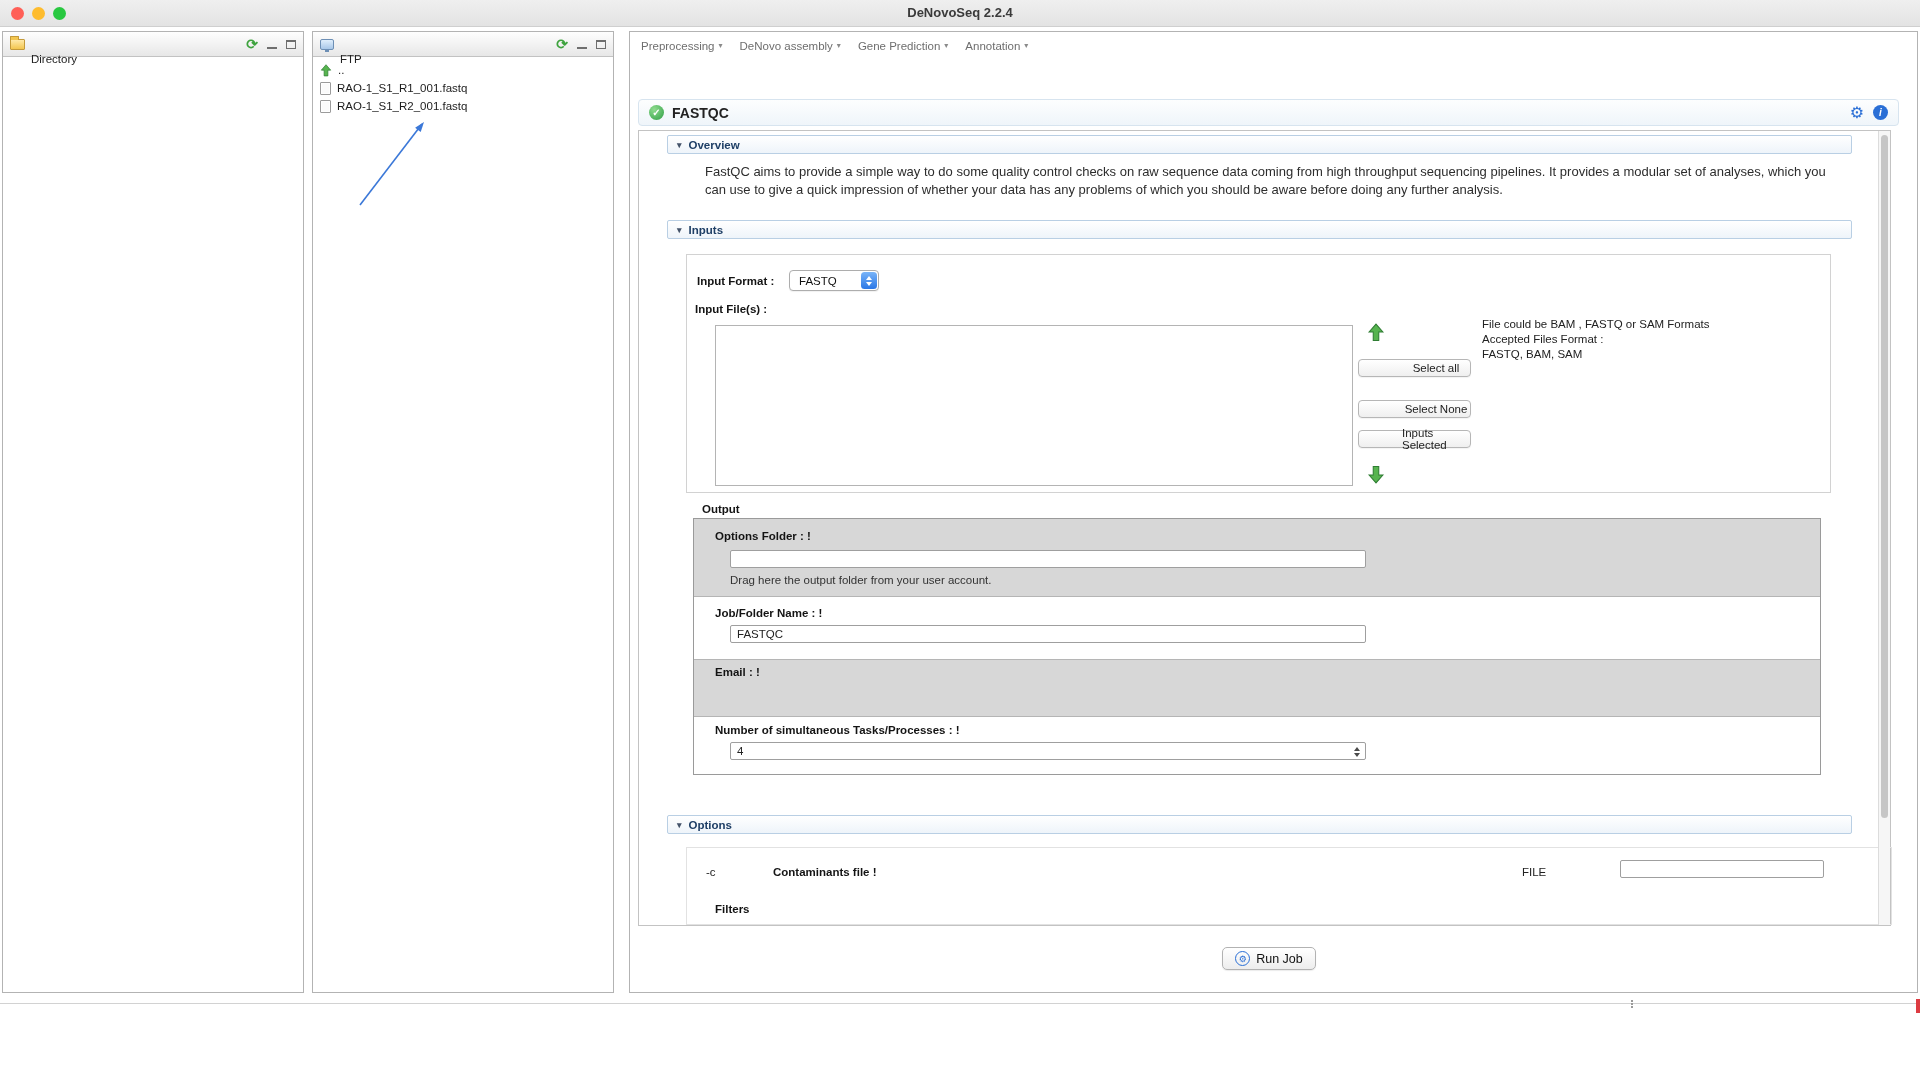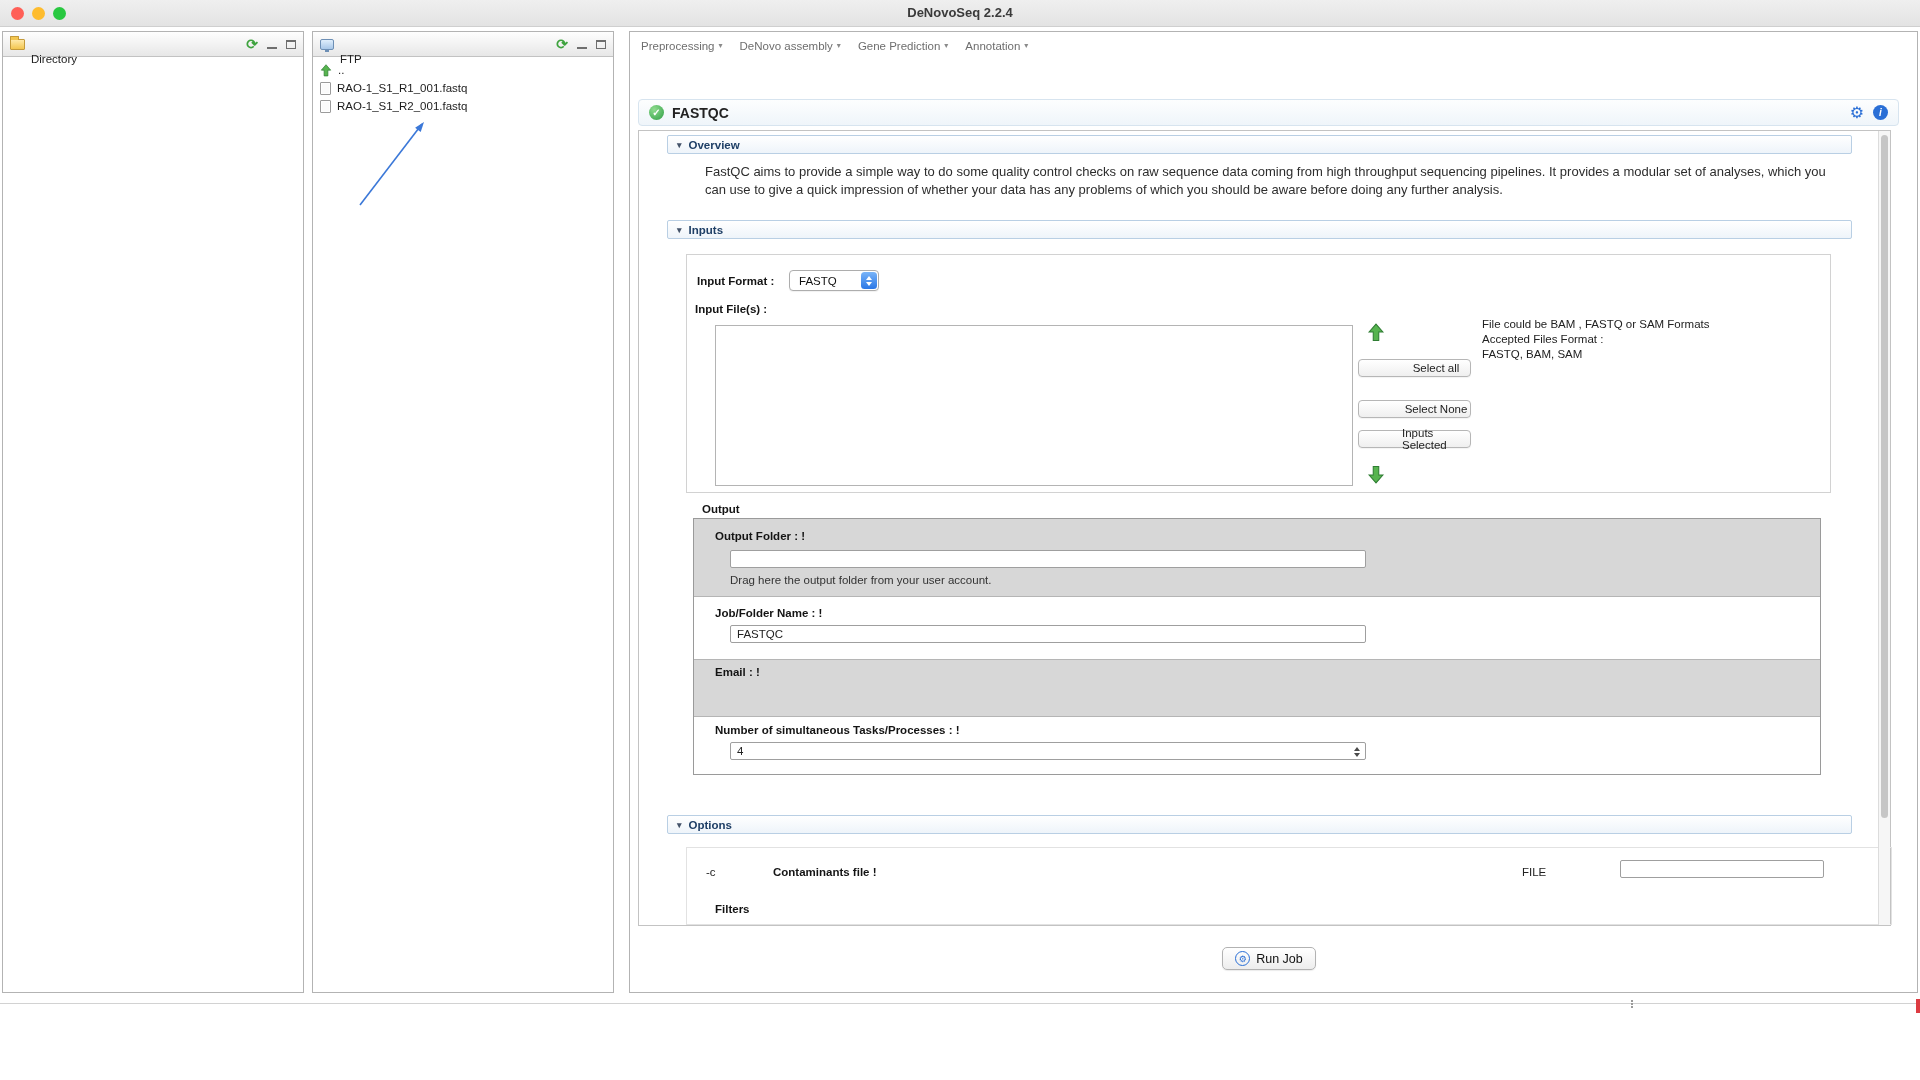--- a/index.html
+++ b/index.html
@@ -264,21 +264,21 @@
           <div>File could be BAM , FASTQ or SAM Formats</div>
           <div>Accepted Files Format :</div>
           <div>FASTQ, BAM, SAM</div>
         </div>
       </div>
 
       <span class="lbl output-label">Output</span>
 
       <div class="output-box">
         <div class="orow gray row1">
-          <span class="lbl" style="top:11px;">Output Folder : !</span>
+          <span class="lbl" style="top:11px;">Options Folder : !</span>
           <input class="field" style="top: 31px;" value="">
           <span class="hint" style="top:55px;">Drag here the output folder from your user account.</span>
         </div>
         <div class="orow white row2">
           <span class="lbl" style="top:10px;">Job/Folder Name : !</span>
           <input class="field" style="top: 28px;" value="FASTQC">
         </div>
         <div class="orow gray row3">
           <span class="lbl" style="top:6px;">Email : !</span>
         </div>

